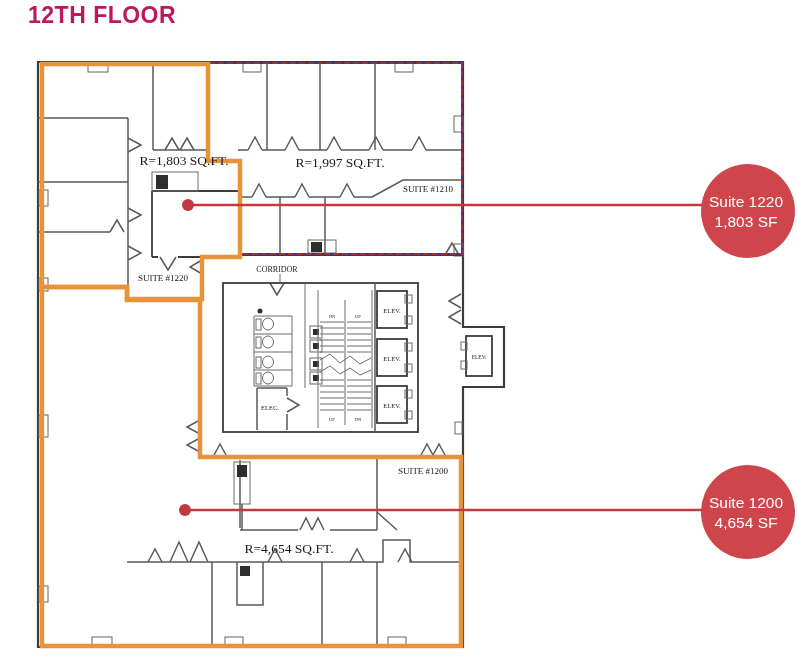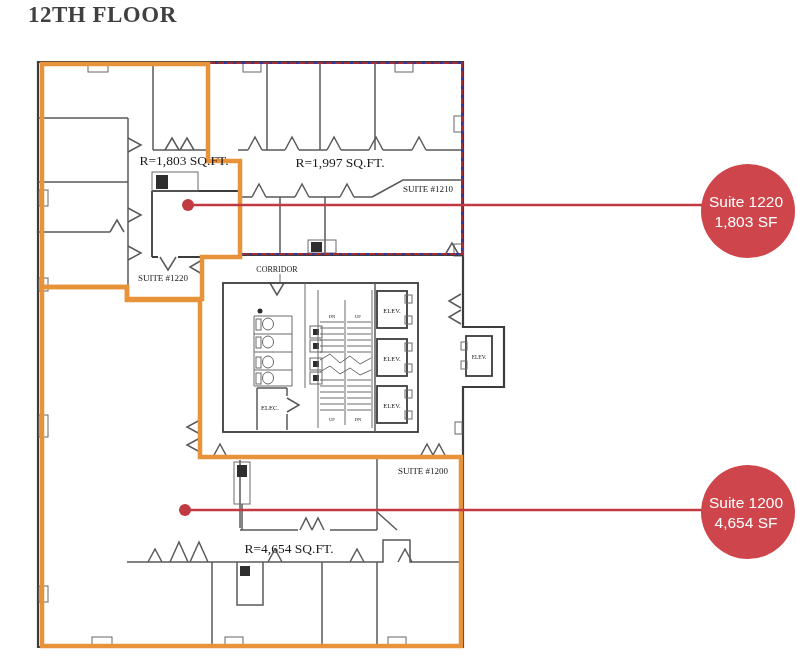--- a/index.html
+++ b/index.html
@@ -1,19 +1,19 @@
 <!DOCTYPE html>
 <html><head>
 <meta charset="utf-8">
 <style>
   html,body{margin:0;padding:0;background:#ffffff;}
   .page{position:relative;width:797px;height:663px;background:#ffffff;overflow:hidden;
         font-family:"Liberation Sans",sans-serif;}
   .title{position:absolute;left:28px;top:2px;margin:0;font-size:23px;font-weight:bold;
-         letter-spacing:.5px;color:#404040;font-family:Liberation Serif, serif;}
+         letter-spacing:.5px;color:#be185d;font-family:Liberation Sans, sans-serif;}
   svg{position:absolute;left:0;top:0;}
   svg text{font-family:"Liberation Serif",serif;fill:#1c1c1c;}
   svg text.badge-txt{font-family:"Liberation Sans",sans-serif;fill:#ffffff;}
   .wall-outer{fill:#ffffff;stroke:#3c3c3c;stroke-width:2.2;}
   .wall{stroke:#5a5a5a;stroke-width:1.5;fill:none;}
   .wall-dark{stroke:#3c3c3c;stroke-width:1.8;fill:none;}
   .thin{stroke:#6a6a6a;stroke-width:1;fill:none;}
   .bump{fill:#ffffff;stroke:#666;stroke-width:1;}
   .darkfill{fill:#2e2e2e;stroke:none;}
 </style>

